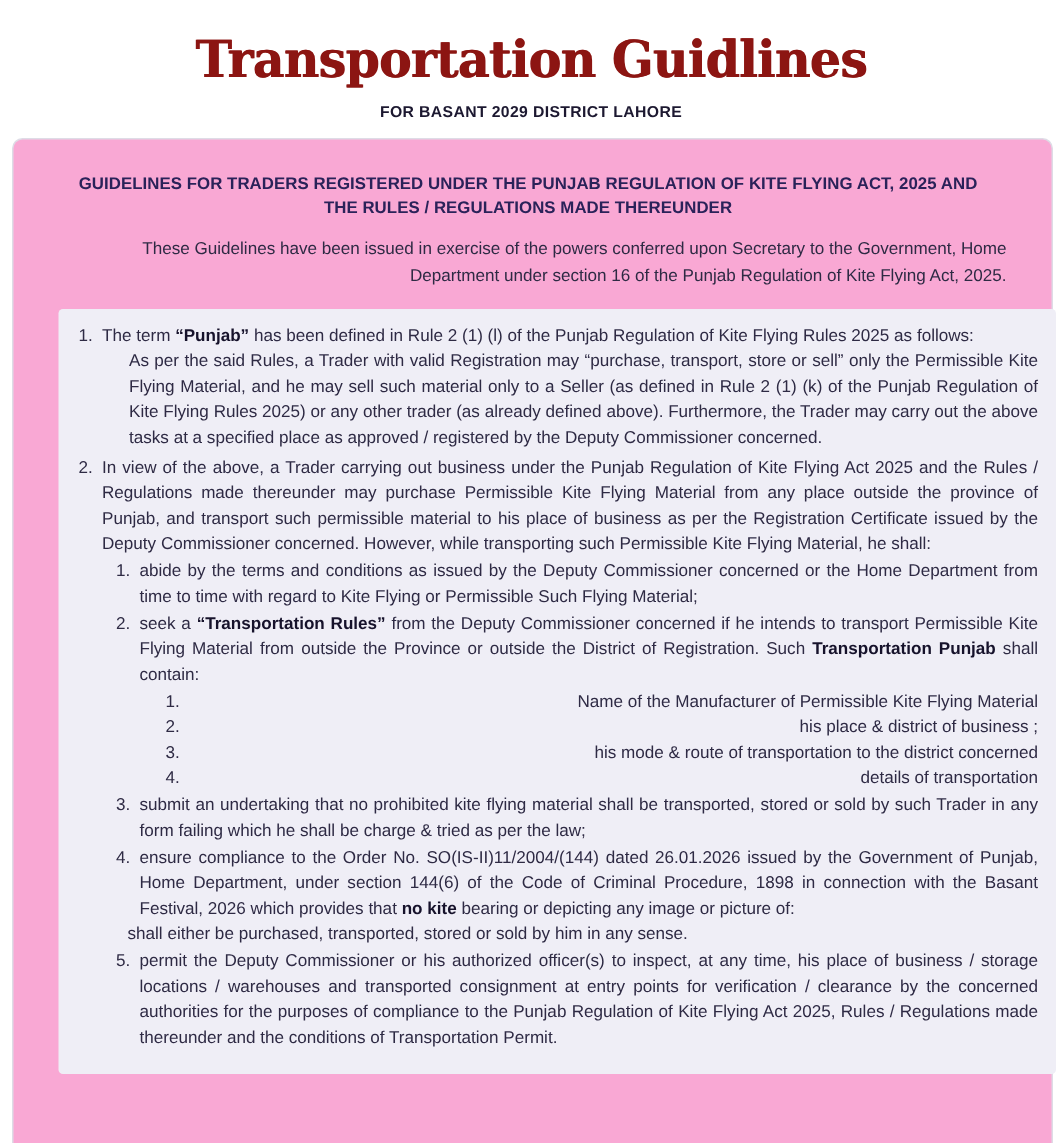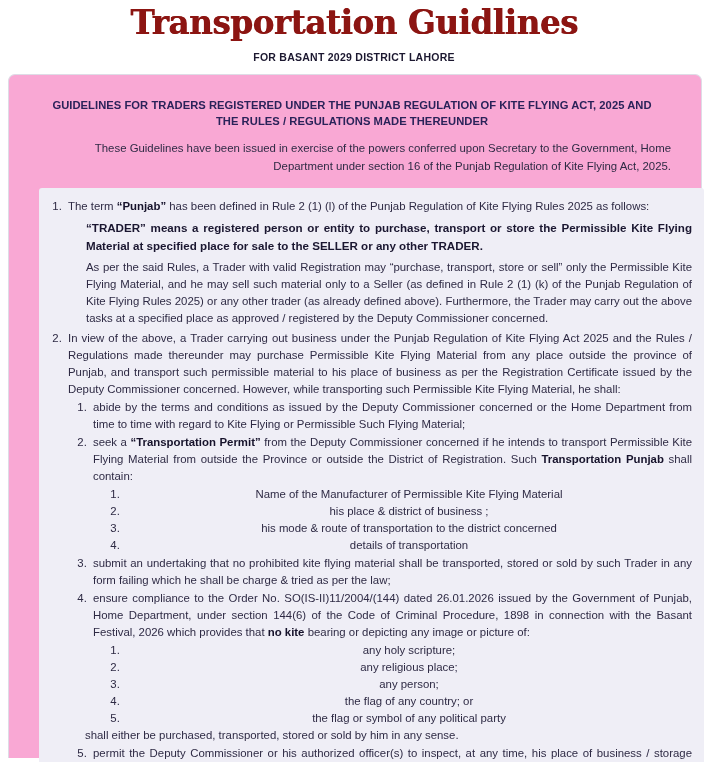--- a/index.html
+++ b/index.html
@@ -11,21 +11,21 @@
     width: 708px;
     height: 762px;
     overflow: hidden;
     font-family: "Liberation Sans", sans-serif;
     color: #262335;
   }
 
   
   .doc-header {
     text-align: center;
-    padding: 2px 0 0 0;
+    padding: 20px 0 0 0;
   }
   .doc-title {
     font-family: "DejaVu Serif", serif;
     font-weight: 700;
     font-size: 34px;
     line-height: 40px;
     letter-spacing: -0.5px;
     color: #8C1512;
     margin: 0;
     text-shadow: 0.6px 0 0 #8C1512;
@@ -92,21 +92,21 @@
   li {
     font-size: 11.4px;
     line-height: 17px;
     color: #2E2A44;
     text-align: justify;
     margin-bottom: 1px;
     padding-left: 3px;
   }
   ol.lvl1 > li { margin-bottom: 3px; }
   ol.lvl2 > li { margin-bottom: 1px; }
-  ol.lvl3 > li { text-align: center; margin-bottom: 0px; }
+  ol.lvl3 > li { text-align: right; margin-bottom: 0px; }
 
   .quote-block {
     font-weight: 700;
     font-size: 11.6px;
     line-height: 17.5px;
     color: #1A1630;
     margin: 4px 0 5px 18px;
     text-align: justify;
   }
   .sub-para {
@@ -138,58 +138,50 @@
   <div class="section-heading">GUIDELINES FOR TRADERS REGISTERED UNDER THE PUNJAB REGULATION OF KITE FLYING ACT, 2025 AND THE RULES / REGULATIONS MADE THEREUNDER</div>
 
   <div class="intro-para">These Guidelines have been issued in exercise of the powers conferred upon Secretary to the Government, Home Department under section 16 of the Punjab Regulation of Kite Flying Act, 2025.</div>
 
   <div class="body-panel">
     <ol class="lvl1">
 
       <li>
         <span>The term </span><b>“Punjab”</b><span> has been defined in Rule 2 (1) (l) of the Punjab Regulation of Kite Flying Rules 2025 as follows:</span>
 
-        <div class="quote-block">“TRADER” means a registered person or entity to purchase, transport or store the Permissible Kite Flying Material at specified place for sale to the SELLER or any other TRADER.</div>
 
         <div class="sub-para">As per the said Rules, a Trader with valid Registration may “purchase, transport, store or sell” only the Permissible Kite Flying Material, and he may sell such material only to a Seller (as defined in Rule 2 (1) (k) of the Punjab Regulation of Kite Flying Rules 2025) or any other trader (as already defined above). Furthermore, the Trader may carry out the above tasks at a specified place as approved / registered by the Deputy Commissioner concerned.</div>
       </li>
 
       <li>
         <span>In view of the above, a Trader carrying out business under the Punjab Regulation of Kite Flying Act 2025 and the Rules / Regulations made thereunder may purchase Permissible Kite Flying Material from any place outside the province of Punjab, and transport such permissible material to his place of business as per the Registration Certificate issued by the Deputy Commissioner concerned. However, while transporting such Permissible Kite Flying Material, he shall:</span>
 
         <ol class="lvl2">
           <li>
             <span>abide by the terms and conditions as issued by the Deputy Commissioner concerned or the Home Department from time to time with regard to Kite Flying or Permissible Such Flying Material;</span>
           </li>
 
           <li>
-            <span>seek a </span><b>“Transportation Permit”</b><span> from the Deputy Commissioner concerned if he intends to transport Permissible Kite Flying Material from outside the Province or outside the District of Registration. Such </span><b>Transportation Punjab</b><span> shall contain:</span>
+            <span>seek a </span><b>“Transportation Rules”</b><span> from the Deputy Commissioner concerned if he intends to transport Permissible Kite Flying Material from outside the Province or outside the District of Registration. Such </span><b>Transportation Punjab</b><span> shall contain:</span>
 
             <ol class="lvl3">
               <li>Name of the Manufacturer of Permissible Kite Flying Material</li>
               <li>his place &amp; district of business ;</li>
               <li>his mode &amp; route of transportation to the district concerned</li>
               <li>details of transportation</li>
             </ol>
           </li>
 
           <li>
             <span>submit an undertaking that no prohibited kite flying material shall be transported, stored or sold by such Trader in any form failing which he shall be charge &amp; tried as per the law;</span>
           </li>
 
           <li>
             <span>ensure compliance to the Order No. SO(IS-II)11/2004/(144) dated 26.01.2026 issued by the Government of Punjab, Home Department, under section 144(6) of the Code of Criminal Procedure, 1898 in connection with the Basant Festival, 2026 which provides that </span><b>no kite</b><span> bearing or depicting any image or picture of:</span>
 
-            <ol class="lvl3">
-              <li>any holy scripture;</li>
-              <li>any religious place;</li>
-              <li>any person;</li>
-              <li>the flag of any country; or</li>
-              <li>the flag or symbol of any political party</li>
-            </ol>
             <div class="trailing-line">shall either be purchased, transported, stored or sold by him in any sense.</div>
           </li>
 
           <li>
             <span>permit the Deputy Commissioner or his authorized officer(s) to inspect, at any time, his place of business / storage locations / warehouses and transported consignment at entry points for verification / clearance by the concerned authorities for the purposes of compliance to the Punjab Regulation of Kite Flying Act 2025, Rules / Regulations made thereunder and the conditions of Transportation Permit.</span>
           </li>
         </ol>
       </li>
 
     </ol>

